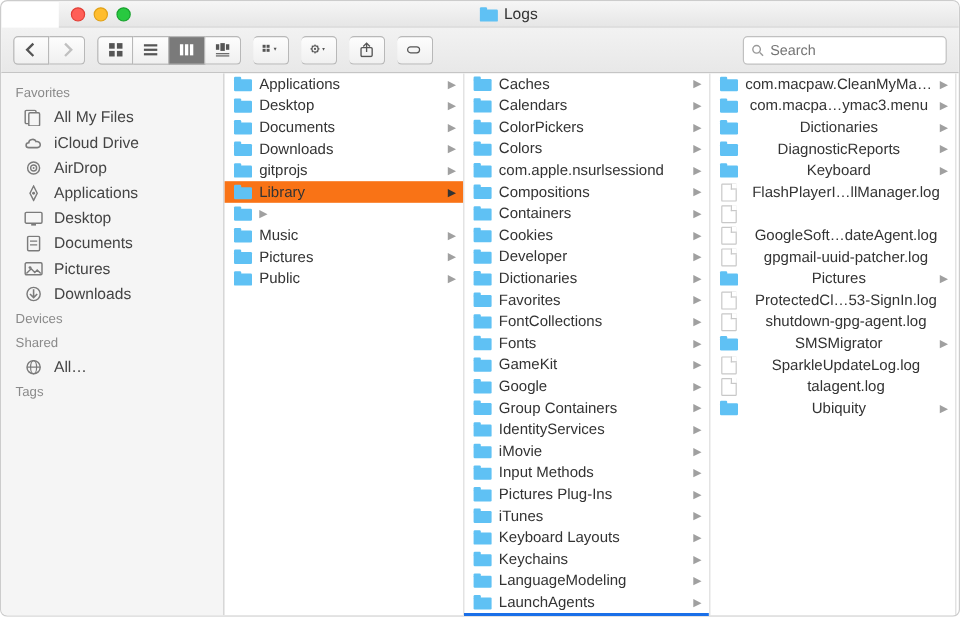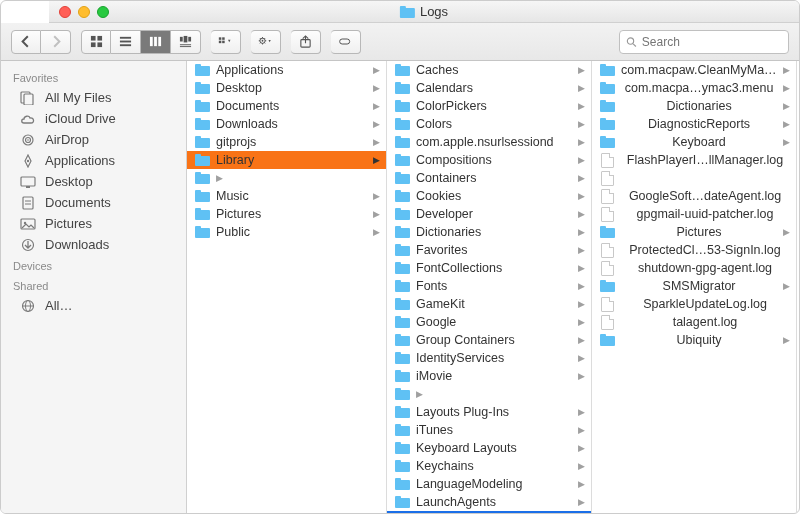--- a/index.html
+++ b/index.html
@@ -240,20 +240,21 @@
         <div class="sb-item">
           <span class="ic">
             <svg width="18" height="14" viewBox="0 0 18 14">
               <circle cx="9" cy="7" r="5.5" fill="none" stroke="#7b7b7b" stroke-width="1.2"></circle>
               <ellipse cx="9" cy="7" rx="2.5" ry="5.5" fill="none" stroke="#7b7b7b" stroke-width="1"></ellipse>
               <line x1="3.5" y1="7" x2="14.5" y2="7" stroke="#7b7b7b"></line>
             </svg>
           </span>
           <span>All…</span>
         </div>
+        <div class="sb-heading">Tags</div>
       </div>
     <div class="columns" id="columns">
         <div class="col c1">
           <div class="row">
             <span class="ic-folder"></span>
             <span class="name">Applications</span>
             <span class="arrow">▶</span>
           </div>
           <div class="row">
             <span class="ic-folder"></span>
@@ -386,25 +387,26 @@
             <span class="name">IdentityServices</span>
             <span class="arrow">▶</span>
           </div>
           <div class="row">
             <span class="ic-folder"></span>
             <span class="name">iMovie</span>
             <span class="arrow">▶</span>
           </div>
           <div class="row">
             <span class="ic-folder"></span>
-            <span class="arrow">▶</span>
-          </div>
-          <div class="row">
-            <span class="ic-folder"></span>
-            <span class="name">Layouts Plug-Ins</span>
+            <span class="name">Input Methods</span>
+            <span class="arrow">▶</span>
+          </div>
+          <div class="row">
+            <span class="ic-folder"></span>
+            <span class="name">Pictures Plug-Ins</span>
             <span class="arrow">▶</span>
           </div>
           <div class="row">
             <span class="ic-folder"></span>
             <span class="name">iTunes</span>
             <span class="arrow">▶</span>
           </div>
           <div class="row">
             <span class="ic-folder"></span>
             <span class="name">Keyboard Layouts</span>

